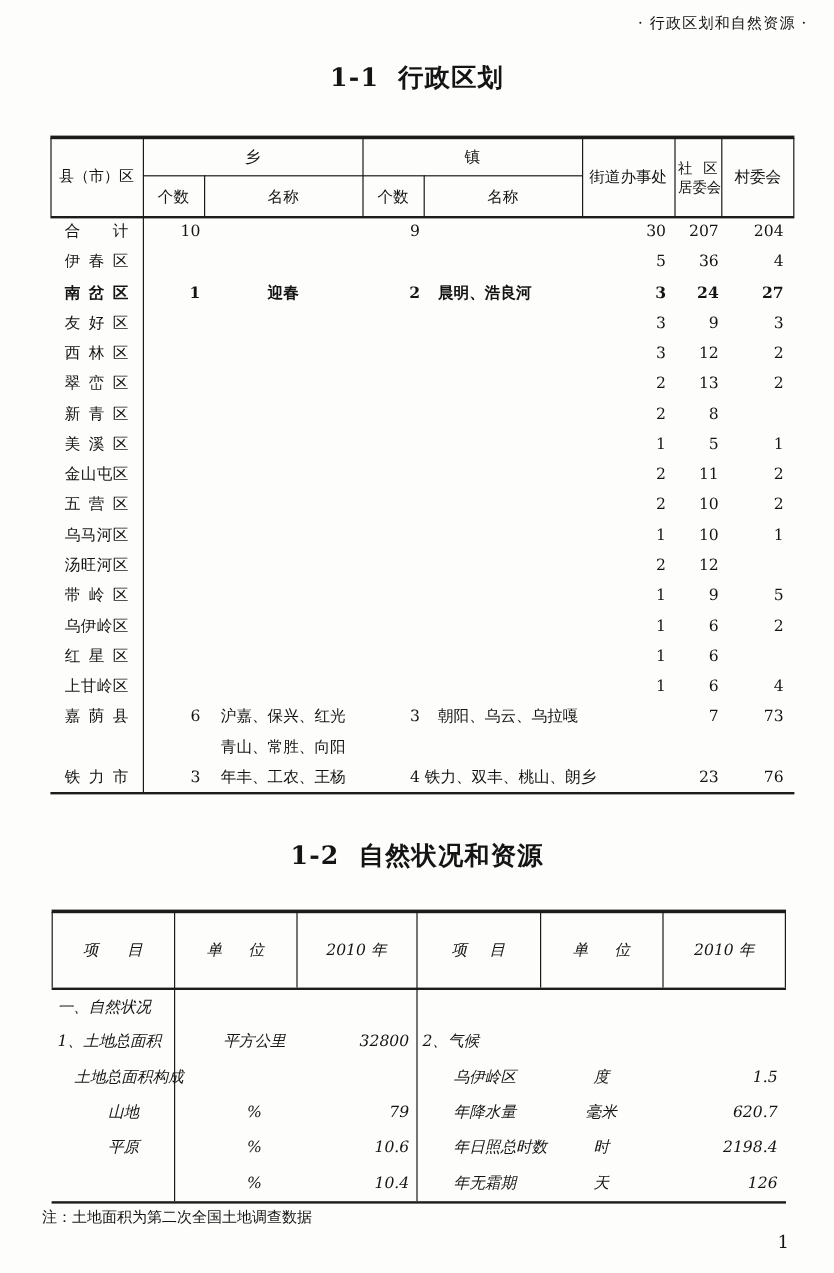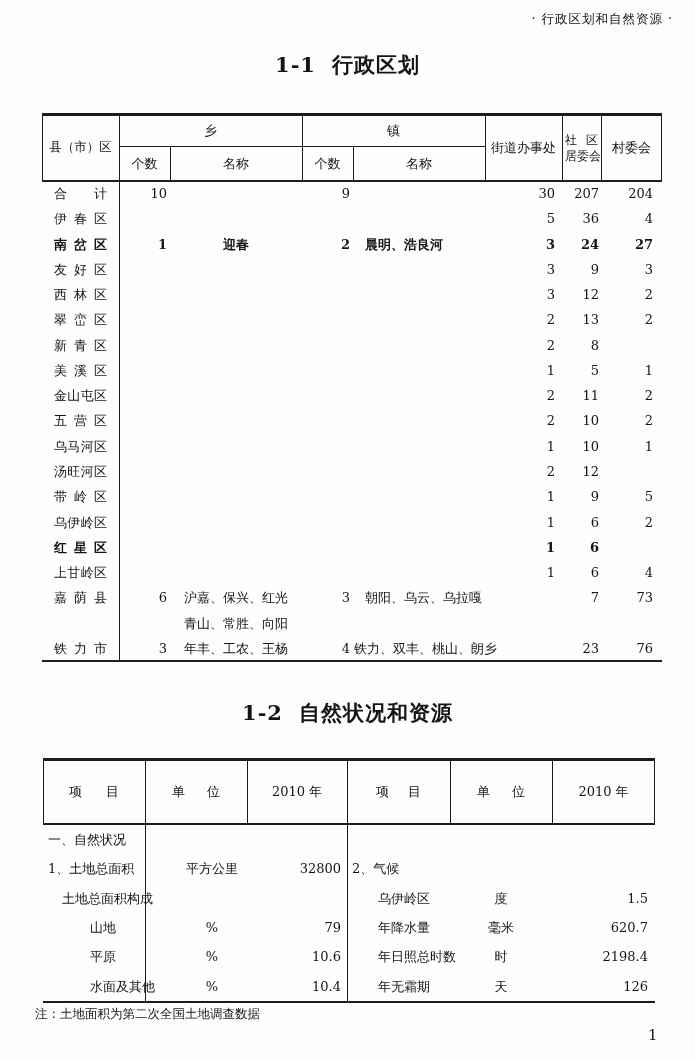--- a/index.html
+++ b/index.html
@@ -18,21 +18,21 @@
   .sec-title{
     position:absolute;left:0;width:695px;text-align:center;
     font-weight:bold;font-size:21px;white-space:nowrap;letter-spacing:1px;
   }
   .sec-title .num{margin-right:16px;}
   .t1-title{top:51px;}
   .t2-title{top:699px;}
   
   .tblwrap{position:absolute;background:transparent;}
   .t1{left:42px;top:113px;width:620px;height:549px;}
-  .t2{left:43px;top:758px;width:612px;height:192px;}
+  .t2{left:43px;top:758px;width:612px;height:192px;font-style:italic;}
   .hline,.vline{position:absolute;background:#1c1c1c;}
   
   .hc{
     position:absolute;box-sizing:border-box;font-size:13px;
     display:flex;align-items:center;justify-content:center;
     white-space:nowrap;
   }
   .jfy{display:block;text-align:justify;text-align-last:justify;}
   
   .h-county{left:0;top:2px;width:77px;height:65px;font-size:12.5px;}
@@ -261,21 +261,21 @@
       <div class="t1row" style="top: 396.51px;">
         <span class="c county">乌伊岭区</span>
         <span class="c xc"></span>
         <span class="c xn"></span>
         <span class="c zc"></span>
         <span class="c zn"></span>
         <span class="c jd">1</span>
         <span class="c sq">6</span>
         <span class="c cw">2</span>
       </div>
-      <div class="t1row" style="top: 421.78px; font-weight: bold;">
+      <div class="t1row" style="top: 421.78px;">
         <span class="c county">红星区</span>
         <span class="c xc"></span>
         <span class="c xn"></span>
         <span class="c zc"></span>
         <span class="c zn"></span>
         <span class="c jd">1</span>
         <span class="c sq">6</span>
         <span class="c cw"></span>
       </div>
       <div class="t1row" style="top: 447.05px;">
@@ -388,21 +388,20 @@
       </div>
       <div class="t2row" style="top: 184.2px;">
         <span class="c2 item-l ind2">平原</span>
         <span class="c2 unit-l">%</span>
         <span class="c2 val-l">10.6</span>
         <span class="c2 item-r ind1">年日照总时数</span>
         <span class="c2 unit-r">时</span>
         <span class="c2 val-r">2198.4</span>
       </div>
       <div class="t2row" style="top: 213.5px;">
-        <span class="c2 item-l ind2">水面及其他</span>
         <span class="c2 unit-l">%</span>
         <span class="c2 val-l">10.4</span>
         <span class="c2 item-r ind1">年无霜期</span>
         <span class="c2 unit-r">天</span>
         <span class="c2 val-r">126</span>
       </div>
     </div>
 </div>
 
 <div class="note">注：土地面积为第二次全国土地调查数据</div>

